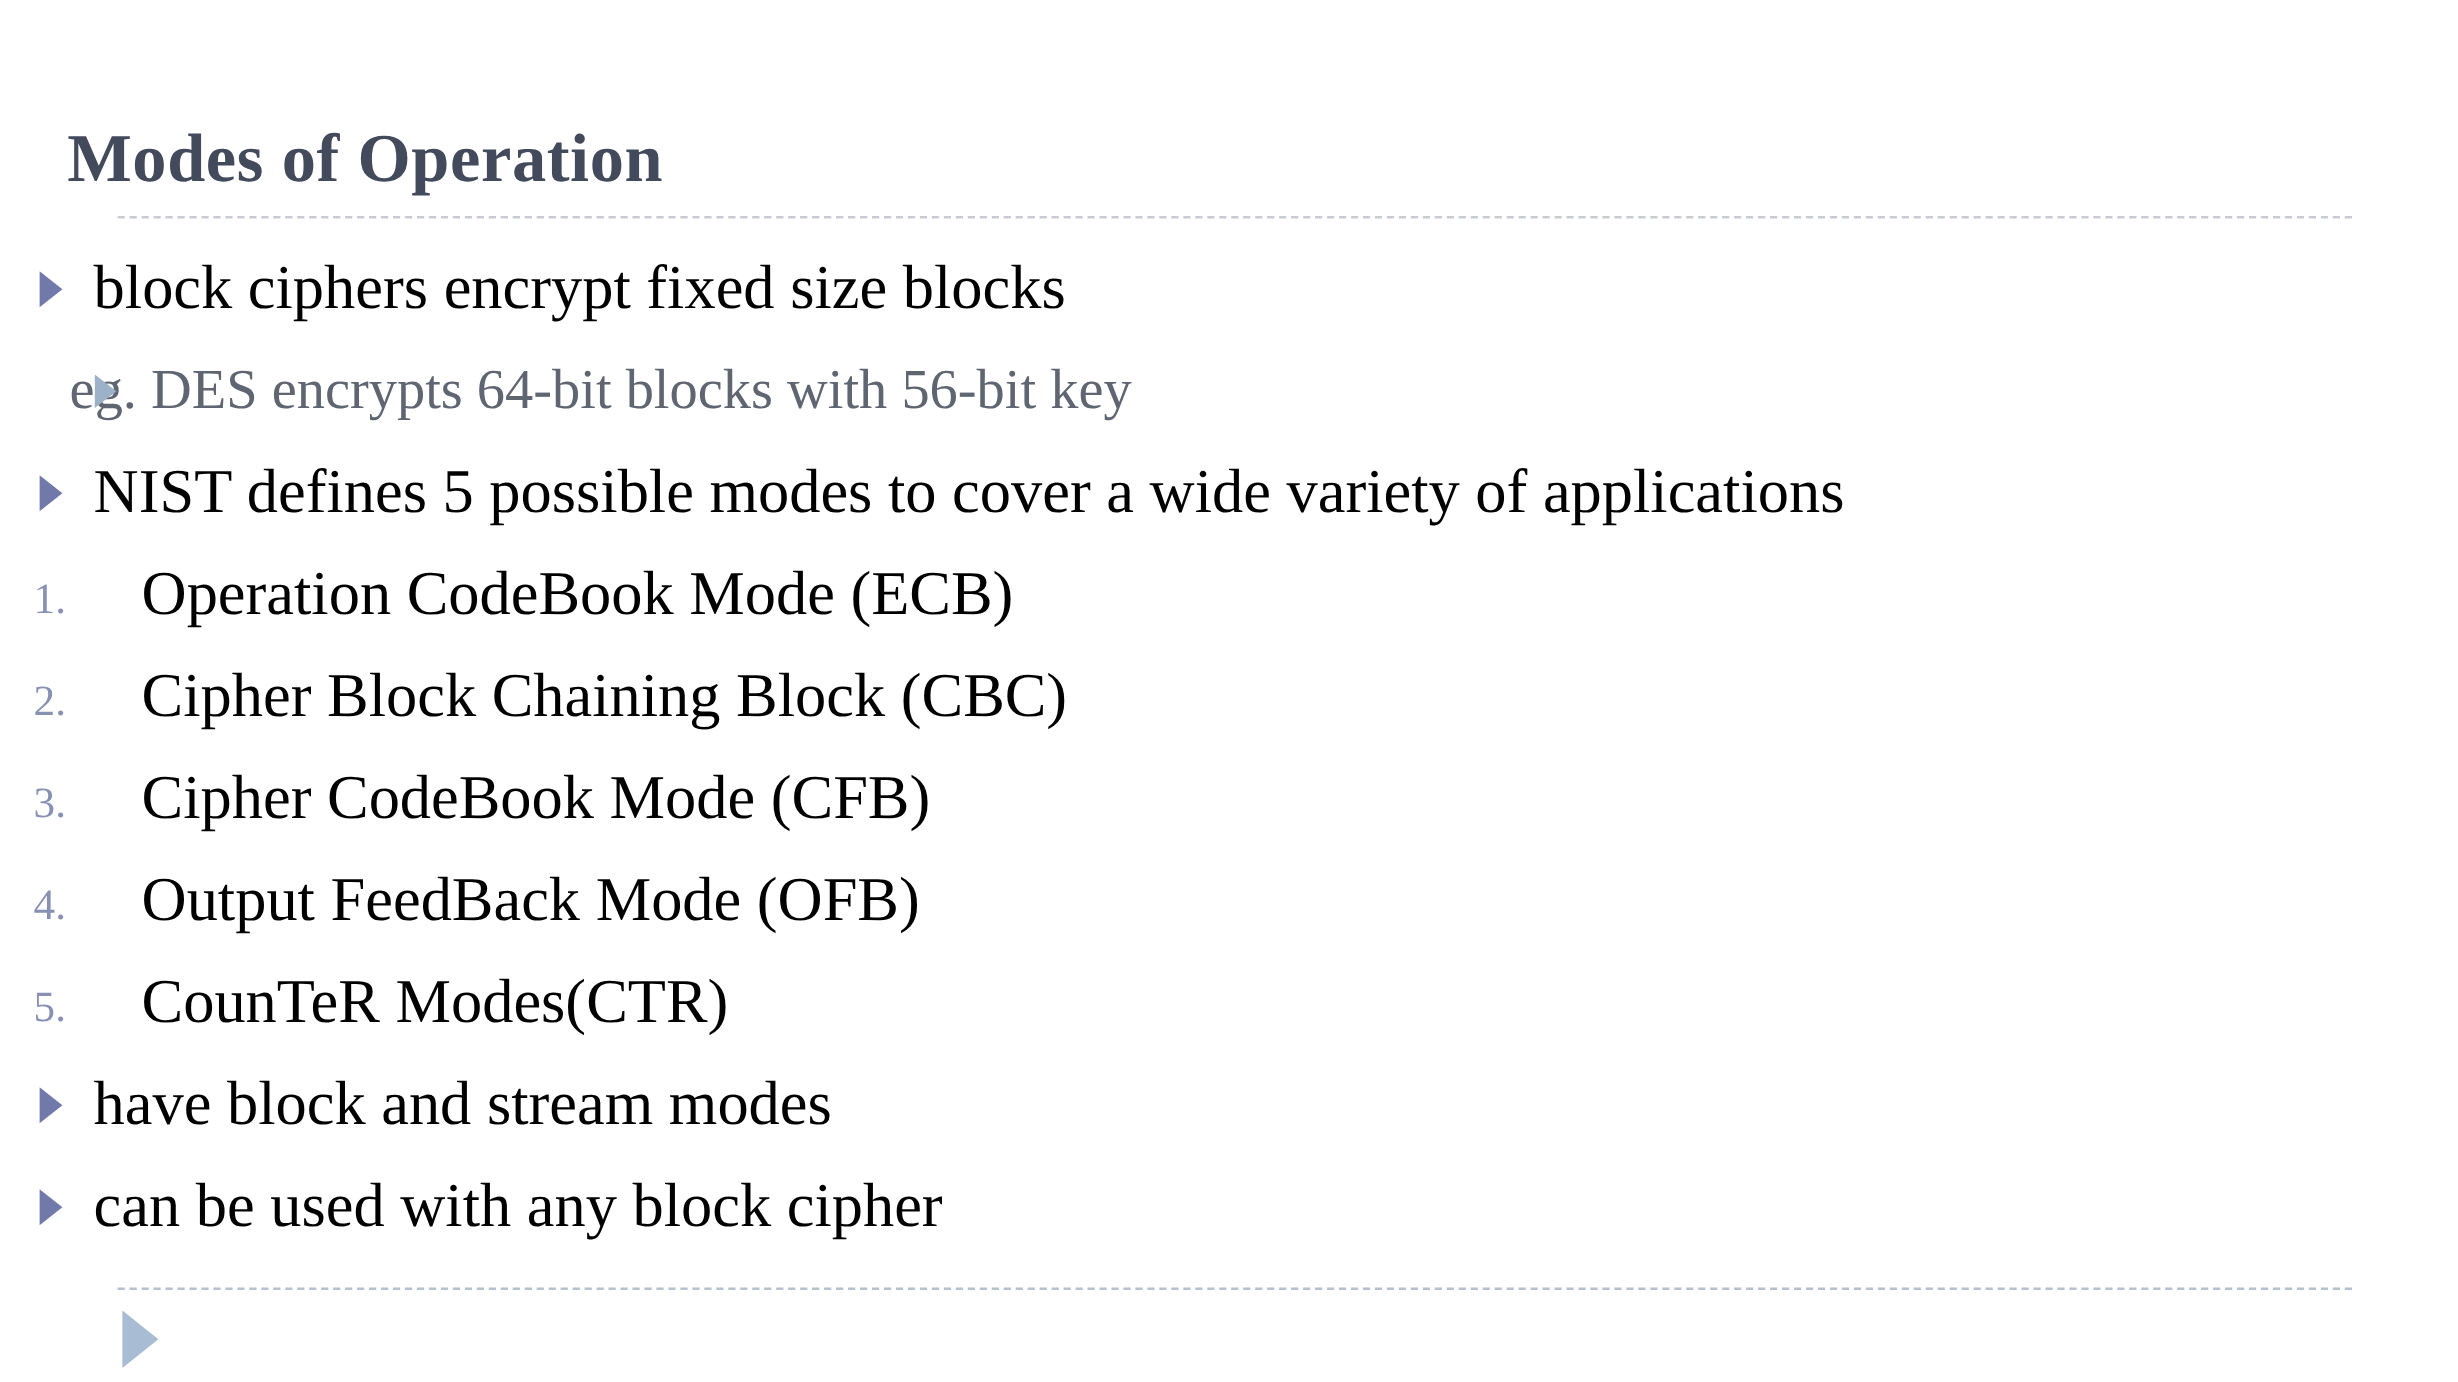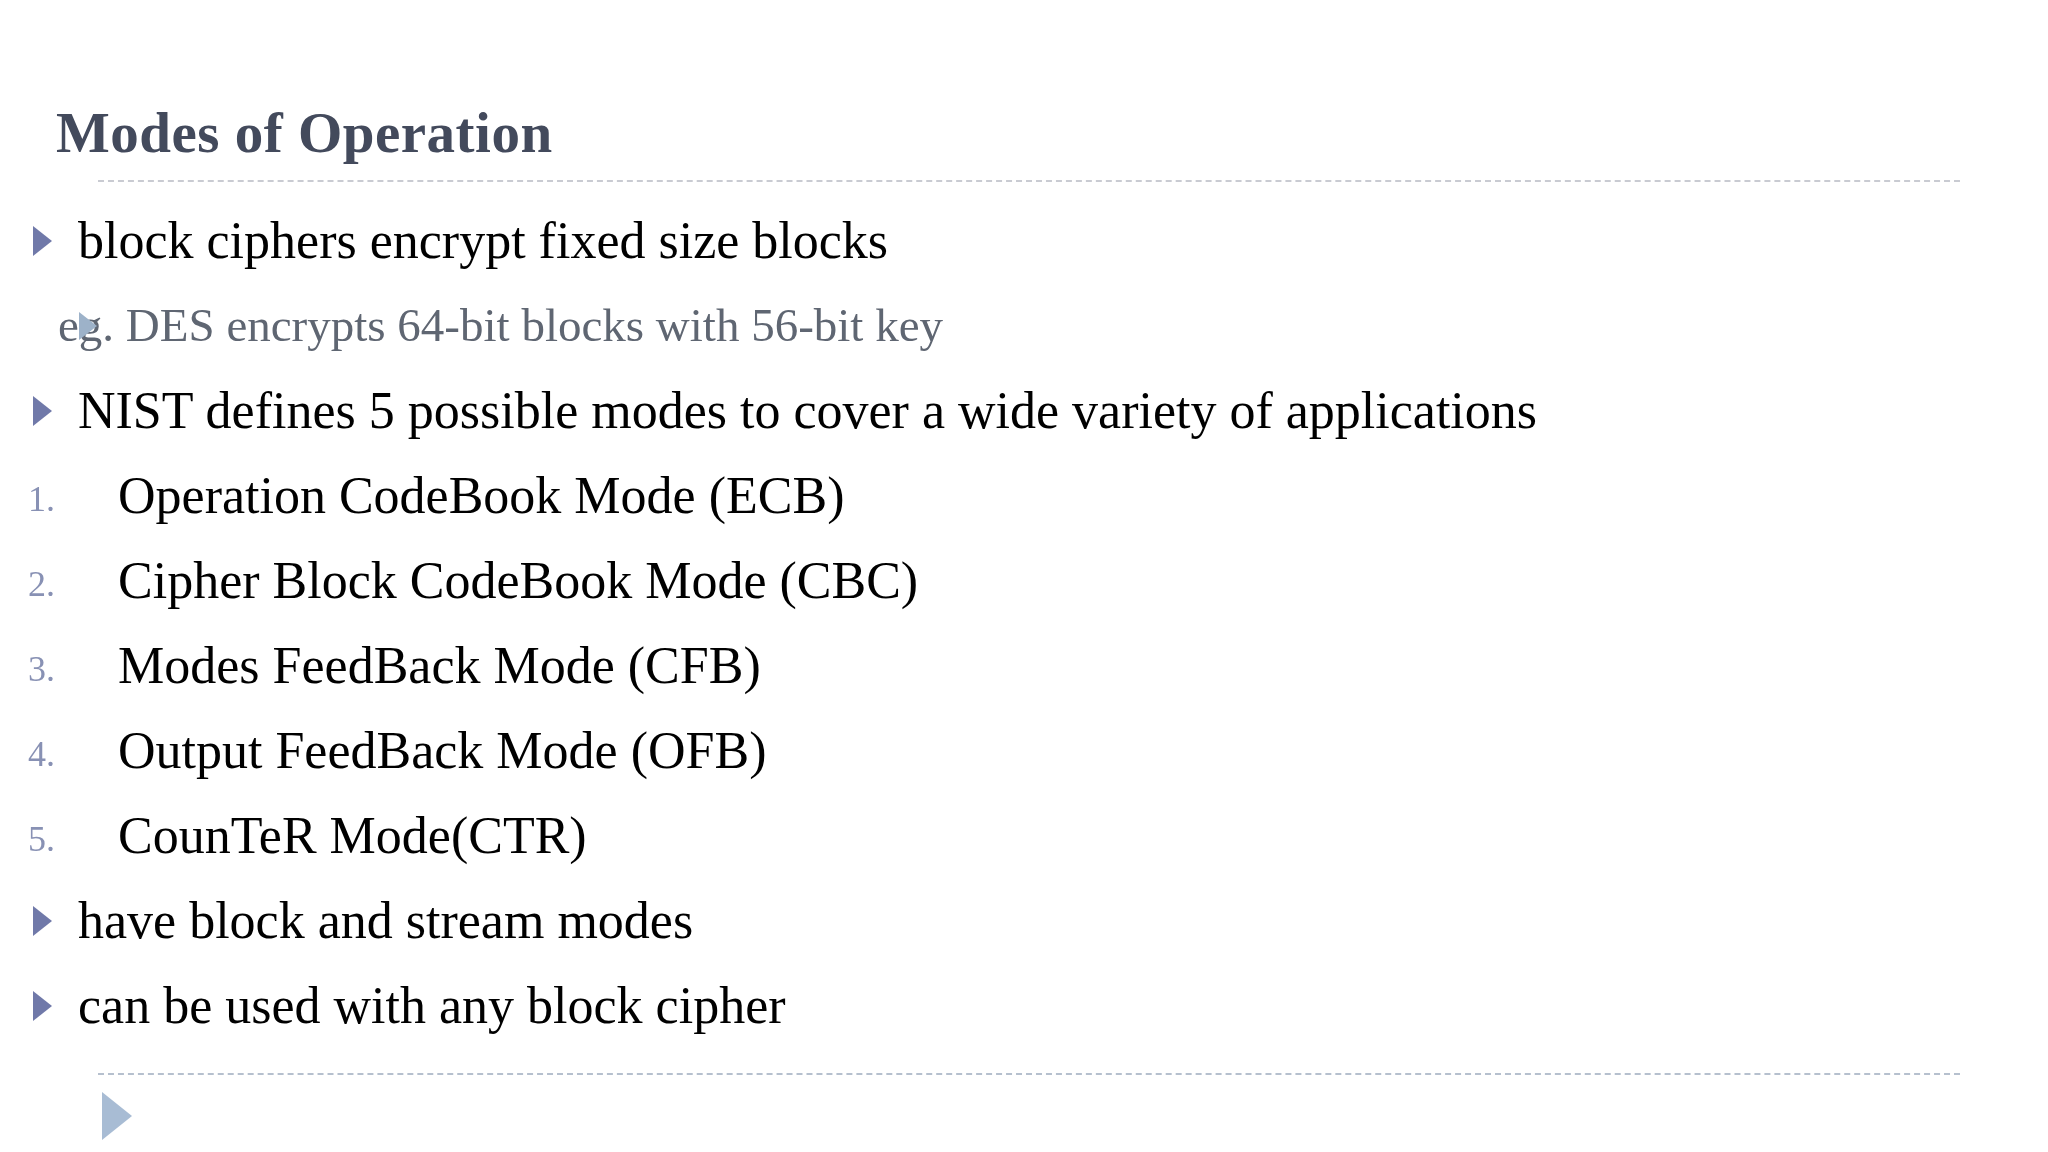--- a/index.html
+++ b/index.html
@@ -176,36 +176,36 @@
       <span class="txt">NIST defines 5 possible modes to cover a wide variety of applications</span>
     </div>
 
     <div class="line numrow">
       <span class="num">1.</span>
       <span class="txt">Operation CodeBook Mode (ECB)</span>
     </div>
 
     <div class="line numrow">
       <span class="num">2.</span>
-      <span class="txt">Cipher Block CodeBook Mode (CBC)</span>
+      <span class="txt">Cipher Block Chaining Block (CBC)</span>
     </div>
 
     <div class="line numrow">
       <span class="num">3.</span>
-      <span class="txt">Modes FeedBack Mode (CFB)</span>
+      <span class="txt">Cipher CodeBook Mode (CFB)</span>
     </div>
 
     <div class="line numrow">
       <span class="num">4.</span>
       <span class="txt">Output FeedBack Mode (OFB)</span>
     </div>
 
     <div class="line numrow">
       <span class="num">5.</span>
-      <span class="txt">CounTeR Mode(CTR)</span>
+      <span class="txt">CounTeR Modes(CTR)</span>
     </div>
 
     <div class="line lvl1">
       <span class="tri"></span>
       <span class="txt">have block and stream modes</span>
     </div>
 
     <div class="line lvl1">
       <span class="tri"></span>
       <span class="txt">can be used with any block cipher</span>

